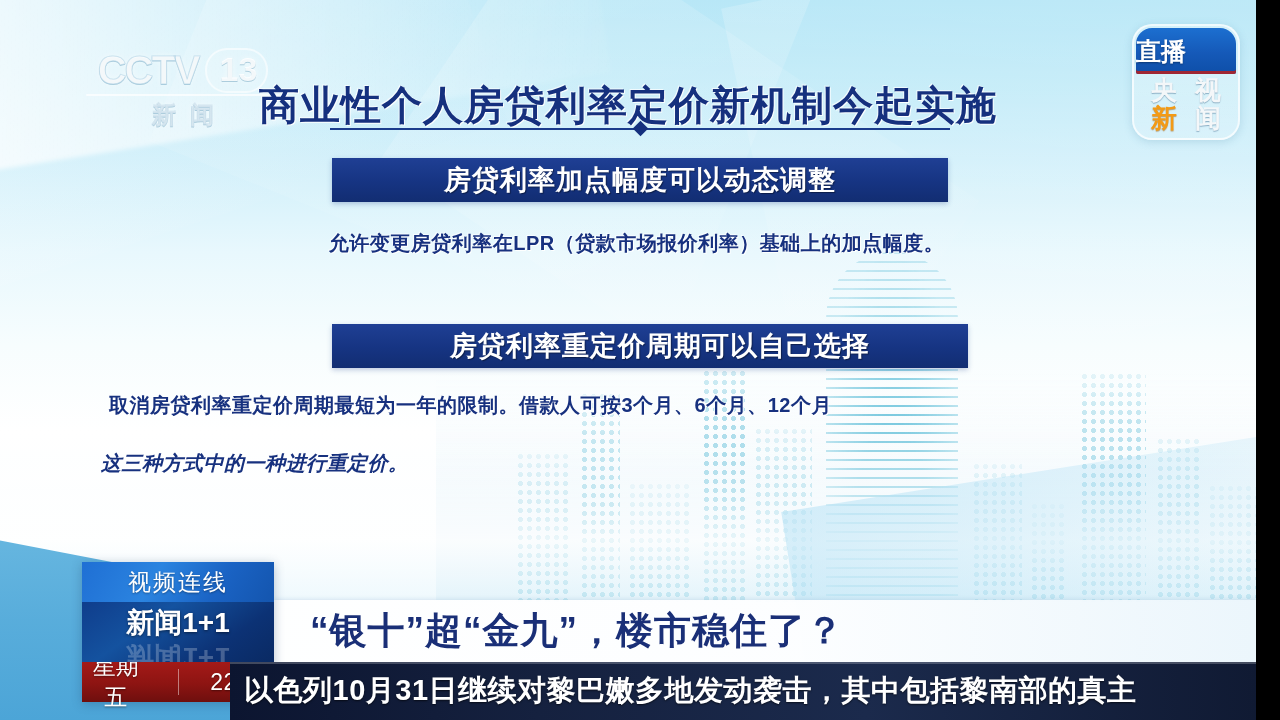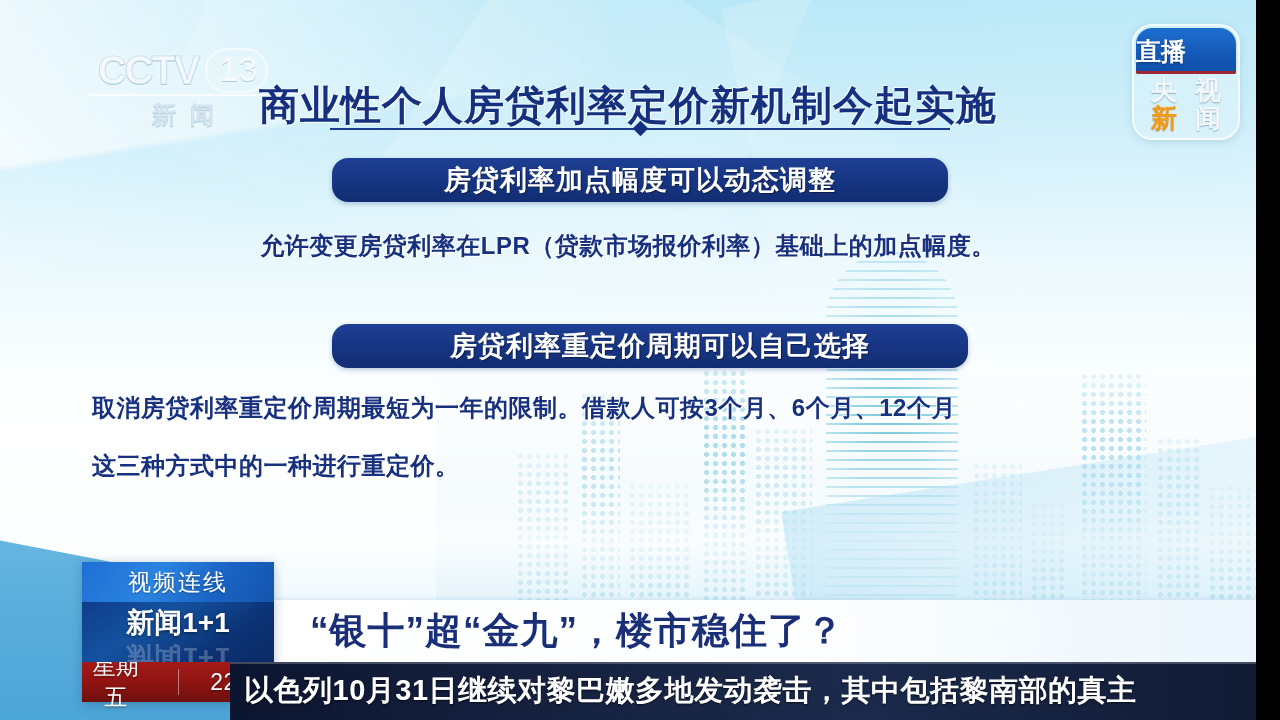--- a/index.html
+++ b/index.html
@@ -149,21 +149,21 @@
     font-weight: 700;
     letter-spacing: -2px;
     font-family: "Liberation Sans", sans-serif;
     color: rgba(255,255,255,.86);
     -webkit-text-stroke: 1px rgba(170,205,225,.55);
   }
   .cctv-13 {
     margin-left: 4px;
     padding: 0 9px 2px 13px;
     font-size: 34px;
-    font-weight: 400;
+    font-weight: 700;
     border-radius: 22px;
     border: 2px solid rgba(255,255,255,.55);
     color: rgba(255,255,255,.86);
     background: rgba(255,255,255,.12);
   }
   .cctv-underline {
     height: 2px;
     margin: 1px 8px 3px 8px;
     background: rgba(255,255,255,.7);
     border-radius: 2px;
@@ -262,44 +262,44 @@
   .banner {
     position: absolute;
     left: 332px;
     width: 616px;
     height: 44px;
     background: linear-gradient(to bottom, #1f3f94 0%, #163482 55%, #122d72 100%);
     display: flex;
     align-items: center;
     justify-content: center;
     box-shadow: 0 2px 5px rgba(40,70,140,.28);
-    border-radius: 16px;
   }
   .banner span {
     color: #ffffff;
     font-size: 27px;
     font-weight: 700;
     letter-spacing: 1px;
     text-shadow: 1px 1px 1px rgba(0,0,0,.4);
   }
   #banner-1 { top: 158px; }
   #banner-2 { top: 324px; padding-left: 20px; }
 
   .body-line {
     position: absolute;
     color: #17317f;
-    font-size: 24px;
+    font-size: 20px;
     font-weight: 700;
     letter-spacing: .5px;
     text-shadow: 1px 1px 0 rgba(255,255,255,.95), -1px -1px 0 rgba(255,255,255,.7);
     white-space: nowrap;
+    padding-left: 17px;
   }
   #body-1 { left: 0; right: 0; top: 230px; text-align: center; }
   #body-2 { left: 92px; top: 392px; }
-  #body-3 { left: 92px; top: 450px; }
+  #body-3 { left: 84px; top: 450px; font-style: italic; }
 
   
   .prog-box {
     position: absolute;
     left: 82px; bottom: 18px;
     width: 192px;
     box-shadow: 0 2px 10px rgba(30,60,100,.3);
   }
   .prog-top {
     height: 40px;

